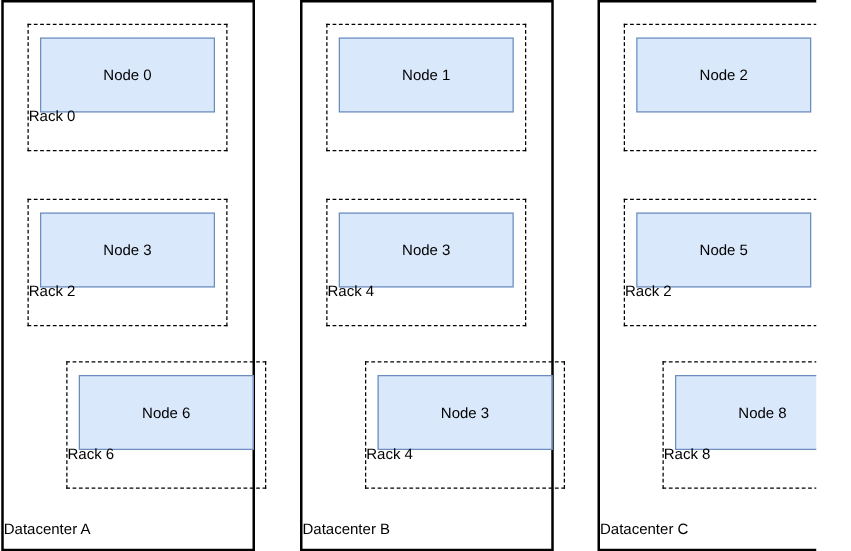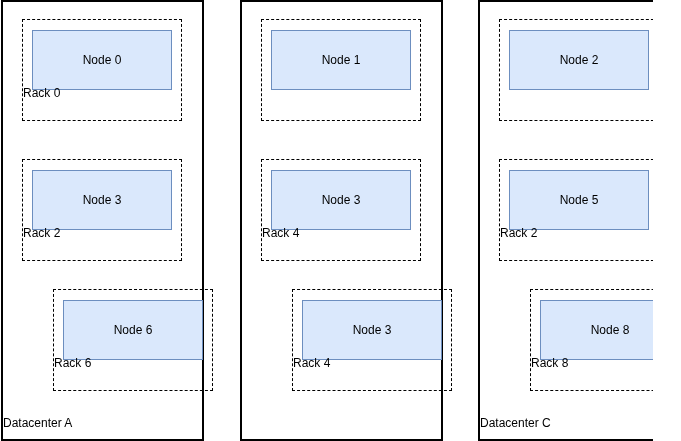--- a/index.html
+++ b/index.html
@@ -111,20 +111,21 @@
         <span class="node-label">Node 3</span>
       </div>
       <span class="rack-label">Rack 4</span>
     </div>
     <div class="rack rack-row-2">
       <div class="node">
         <span class="node-label">Node 3</span>
       </div>
       <span class="rack-label">Rack 4</span>
     </div>
+    <span class="dc-label">Datacenter B</span>
   </div>
 
   <div class="datacenter dc-c">
     <div class="rack rack-row-0">
       <div class="node">
         <span class="node-label">Node 2</span>
       </div>
     </div>
     <div class="rack rack-row-1">
       <div class="node">

